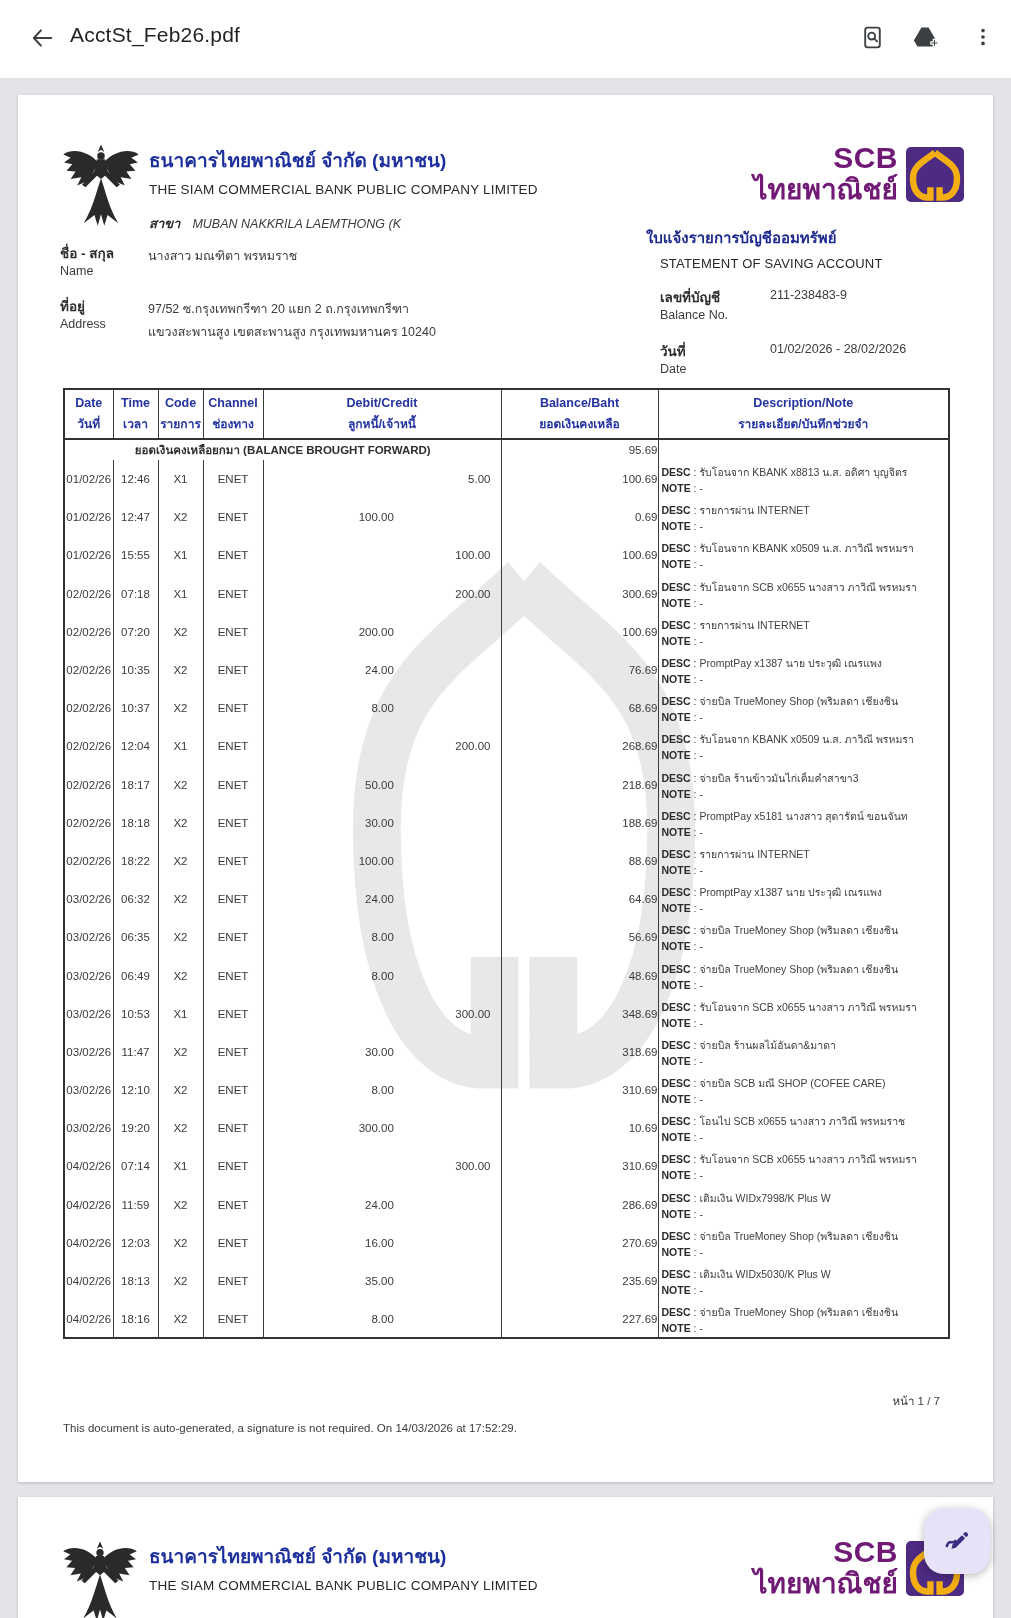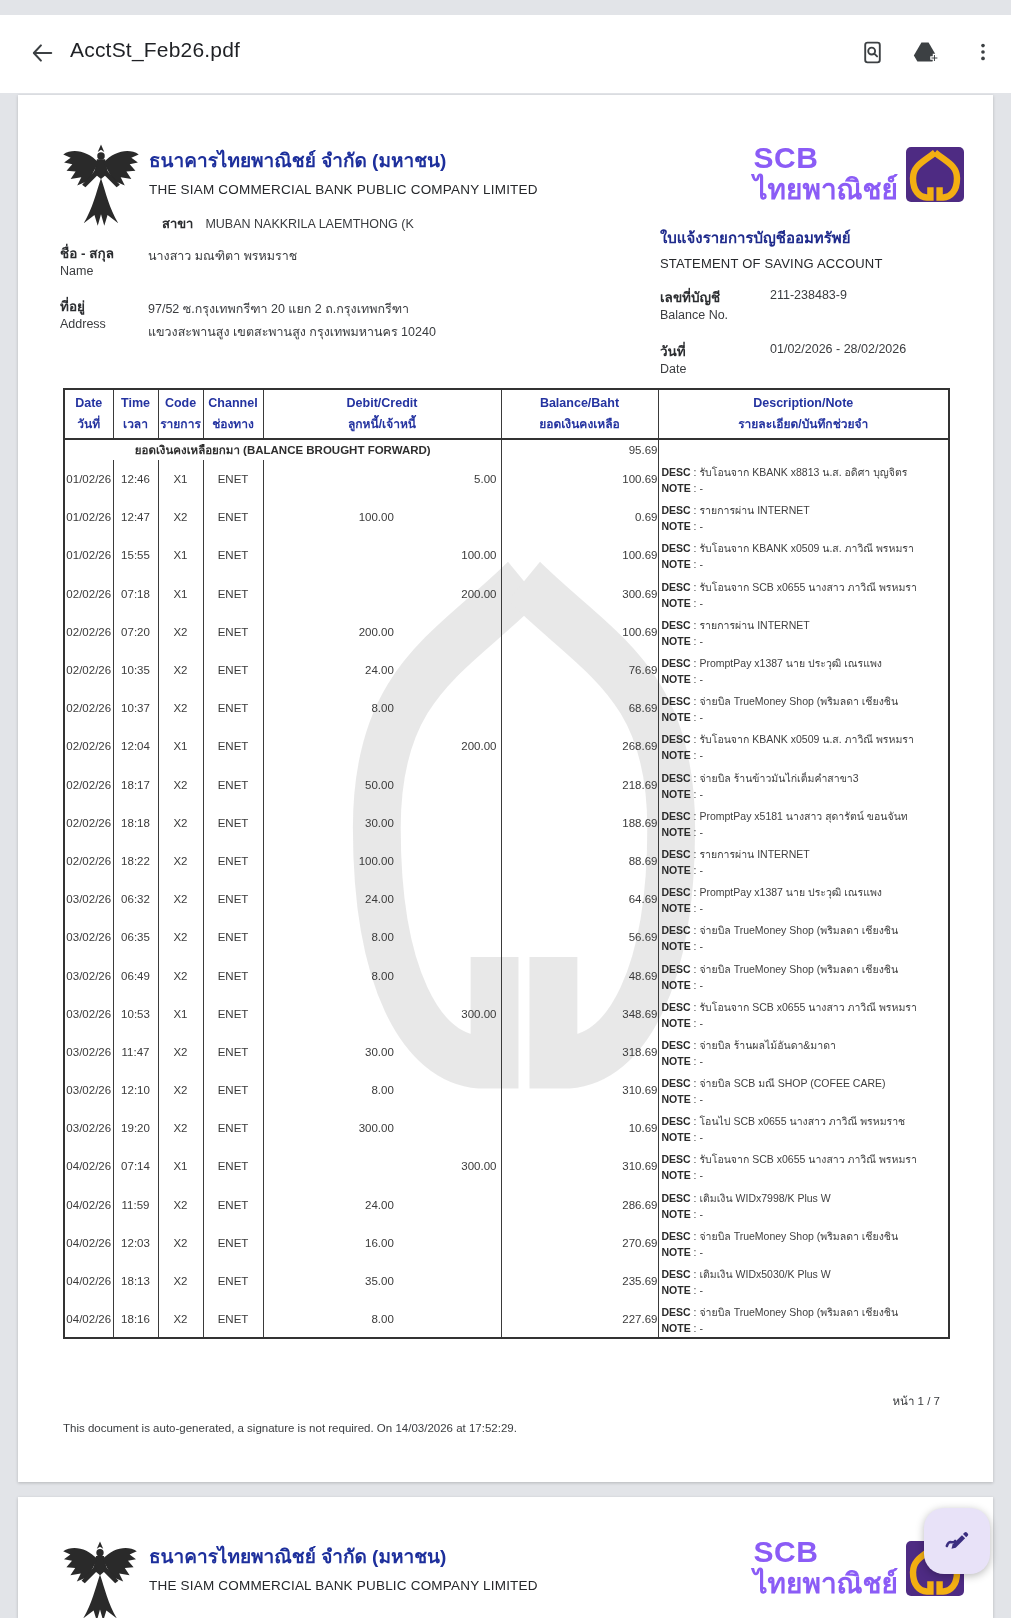--- a/index.html
+++ b/index.html
@@ -4,37 +4,37 @@
 <style>
   html,body{margin:0;padding:0;}
   body{
     width:1011px;height:1618px;position:relative;overflow:hidden;
     background:#e2e4e8;
     font-family:"Liberation Sans","DejaVu Sans",sans-serif;
     -webkit-font-smoothing:antialiased;
   }
   .abs{position:absolute;}
   
-  .toolbar{left:0;top:15px;width:1011px;height:78px;background:#ffffff;}
+  .toolbar{left:0;top:0;width:1011px;height:78px;background:#ffffff;}
   .back-btn{left:26px;top:24px;width:32px;height:32px;display:flex;align-items:center;justify-content:center;cursor:pointer;}
   .doc-title{left:70px;top:23px;font-size:21px;color:#1f2125;letter-spacing:.2px;}
   .tb-icon{top:23px;width:32px;height:32px;display:flex;align-items:center;justify-content:center;cursor:pointer;}
   
   .page{left:18px;width:975px;background:#ffffff;box-shadow:0 1px 3px rgba(0,0,0,.2);}
   .page1{top:95px;height:1387px;}
   .page2{top:1497px;height:121px;overflow:hidden;}
   .thai-bank-name{font-size:19px;font-weight:bold;color:#1d2f9c;text-align:center;}
   .eng-bank-name{font-size:13.5px;font-weight:500;color:#26282b;letter-spacing:.2px;}
   .branch-label{font-size:13px;font-weight:bold;color:#2b2d30;}
   .branch-value{font-size:12.5px;color:#3a3c3f;margin-left:12px;}
   .lbl-th{font-size:13.5px;font-weight:bold;color:#2b2d30;}
   .lbl-en{font-size:12.5px;color:#3a3c3f;}
   .val{font-size:12.5px;color:#3a3c3f;}
   
-  .scb-word{text-align:left;color:#8b5cf6;line-height:1;}
+  .scb-word{text-align:right;color:#701a75;line-height:1;}
   .scb-word .l1{font-size:30px;font-weight:bold;letter-spacing:.5px;}
   .scb-word .l2{font-size:28px;font-weight:bold;margin-top:3px;}
   .scb-square{background:#4e2b83;border-radius:5px;}
   
   .st-title{font-size:15px;font-weight:bold;color:#1e2a8c;}
   .st-sub{font-size:13px;font-weight:500;color:#26282b;letter-spacing:.2px;}
   
   table.stmt{border-collapse:collapse;table-layout:fixed;width:885px;background:transparent;position:relative;z-index:2;}
   table.stmt td,table.stmt th{border-left:1px solid #3a3a3a;border-right:1px solid #3a3a3a;padding:0;vertical-align:middle;}
   table.stmt{border:2px solid #333;}
@@ -44,21 +44,21 @@
   tr.bf{height:21px;}
   tr.bf td{border-left:none;}
   tr.bf td.bf-bal{border-left:1px solid #3a3a3a;}
   tr.bf td.bf-desc{border-left:1px solid #3a3a3a;border-right:none;}
   .bf-label{font-size:11.5px;font-weight:600;color:#2e2e2e;text-align:center;}
   tr.txrow{height:38.2px;}
   tr.txrow td{vertical-align:middle;}
   .c-txt{font-size:11.5px;color:#3a3a3a;text-align:center;}
   .amt{font-size:11.5px;color:#3a3a3a;}
   .debit-wrap{width:55%;text-align:right;}
-  .credit-wrap{width:100%;text-align:right;box-sizing:border-box;padding-right:4px;}
+  .credit-wrap{width:100%;text-align:right;box-sizing:border-box;padding-right:10px;}
   td.col-bal{text-align:right;padding-right:4px;font-size:11.5px;color:#3a3a3a;}
   td.col-desc{vertical-align:top;}
   .desc-inner{padding:2px 2px 0 3px;font-size:10.5px;line-height:16px;color:#3f3f3f;white-space:nowrap;overflow:hidden;}
   .desc-inner b{color:#2b2b2b;}
   
   .foot-line{font-size:11.5px;color:#3a3c3f;}
   
   .wm{z-index:1;pointer-events:none;}
   
   .fab{left:924px;top:1508px;width:66px;height:66px;border-radius:20px;background:#e8e2f8;
@@ -122,21 +122,21 @@
       <path d="M47 25 C34 11 16 7 4 15 L13 19 5 25 15 27 8 35 19 36 13 45 26 43 21 53 35 47 Z"></path>
       <path d="M53 25 C66 11 84 7 96 15 L87 19 95 25 85 27 92 35 81 36 87 45 74 43 79 53 65 47 Z"></path>
       <path d="M44 33 L27 52 31 55 46 40 Z"></path>
       <path d="M56 33 L73 52 69 55 54 40 Z"></path>
       <path d="M50 44 C44 62 40 80 29 99 L42 89 46 102 50 88 54 102 58 89 71 99 C60 80 56 62 50 44 Z"></path>
     </svg>
   </div>
 
   <div class="abs thai-bank-name" style="left:131px;top:50px;">ธนาคารไทยพาณิชย์ จำกัด (มหาชน)</div>
   <div class="abs eng-bank-name" style="left:131px;top:87px;">THE SIAM COMMERCIAL BANK PUBLIC COMPANY LIMITED</div>
-  <div class="abs" style="left:144px;top:118px;">
+  <div class="abs" style="left:131px;top:118px;font-style:italic;">
     <span class="branch-label">สาขา</span><span class="branch-value">MUBAN NAKKRILA LAEMTHONG (K</span>
   </div>
 
   <div class="abs scb-word" style="right:95px;top:48px;">
     <div class="l1">SCB</div>
     <div class="l2">ไทยพาณิชย์</div>
   </div>
   <div class="abs scb-square" style="left:888px;top:52px;width:58px;height:55px;">
     <svg width="58" height="55" viewBox="0 0 60 60">
       <path d="M30 6 C18 16 6 20 6 34 C6 48 13 55 21 55 L25 55 L25 44" fill="none" stroke="#f3af12" stroke-width="7"></path>
@@ -145,21 +145,21 @@
   </div>
 
   <div class="abs lbl-th" style="left:42px;top:147px;">ชื่อ - สกุล</div>
   <div class="abs lbl-en" style="left:42px;top:169px;">Name</div>
   <div class="abs val" style="left:130px;top:151px;">นางสาว มณฑิตา พรหมราช</div>
   <div class="abs lbl-th" style="left:42px;top:200px;">ที่อยู่</div>
   <div class="abs lbl-en" style="left:42px;top:222px;text-align:center;">Address</div>
   <div class="abs val" style="left:130px;top:204px;">97/52 ซ.กรุงเทพกรีฑา 20 แยก 2 ถ.กรุงเทพกรีฑา</div>
   <div class="abs val" style="left:130px;top:227px;">แขวงสะพานสูง เขตสะพานสูง กรุงเทพมหานคร 10240</div>
 
-  <div class="abs st-title" style="left:642px;top:131px;">ใบแจ้งรายการบัญชีออมทรัพย์</div>
+  <div class="abs st-title" style="left:628px;top:131px;">ใบแจ้งรายการบัญชีออมทรัพย์</div>
   <div class="abs st-sub" style="left:642px;top:161px;">STATEMENT OF SAVING ACCOUNT</div>
   <div class="abs lbl-th" style="left:642px;top:191px;">เลขที่บัญชี</div>
   <div class="abs lbl-en" style="left:642px;top:213px;">Balance No.</div>
   <div class="abs val" style="left:752px;top:193px;">211-238483-9</div>
   <div class="abs lbl-th" style="left:642px;top:245px;">วันที่</div>
   <div class="abs lbl-en" style="left:642px;top:267px;">Date</div>
   <div class="abs val" style="left:752px;top:247px;">01/02/2026 - 28/02/2026</div>
 
   <div class="abs" style="left:45px;top:293px;">
     <table class="stmt">

